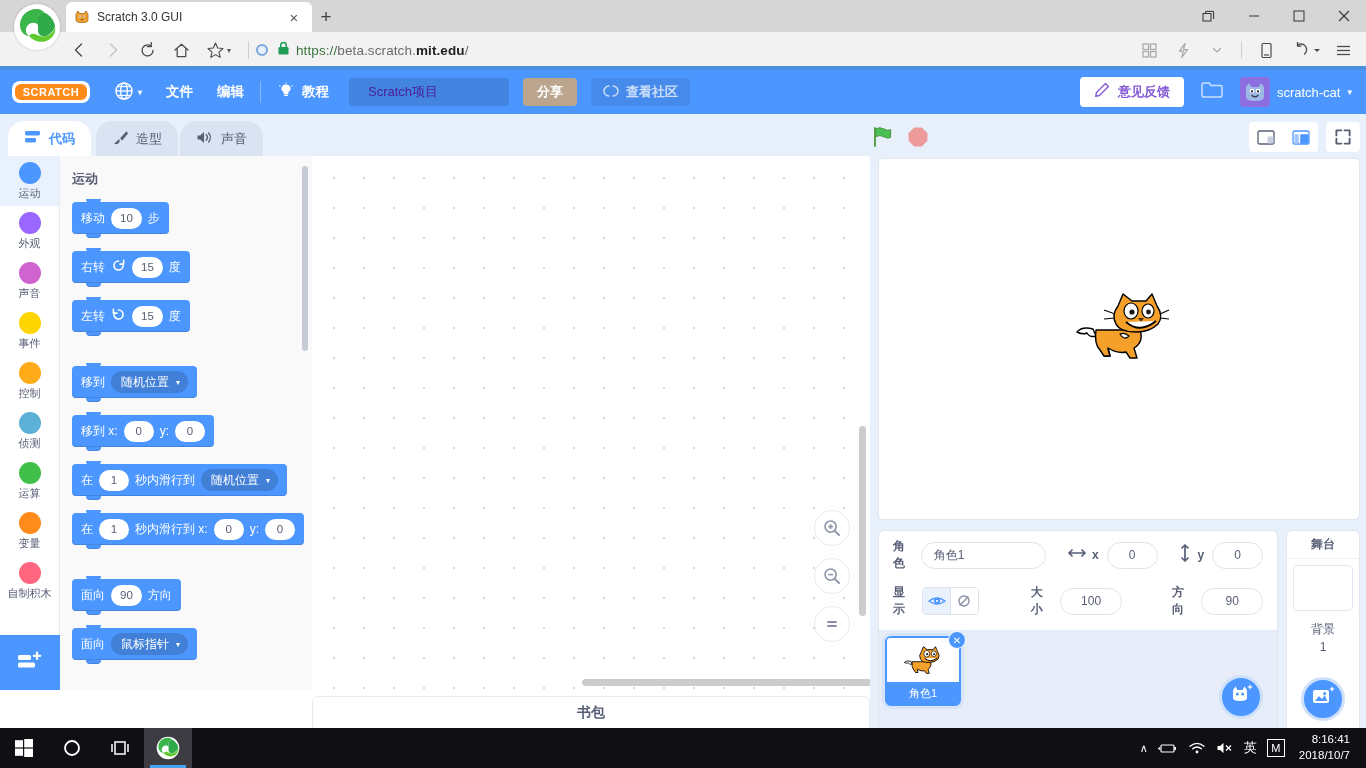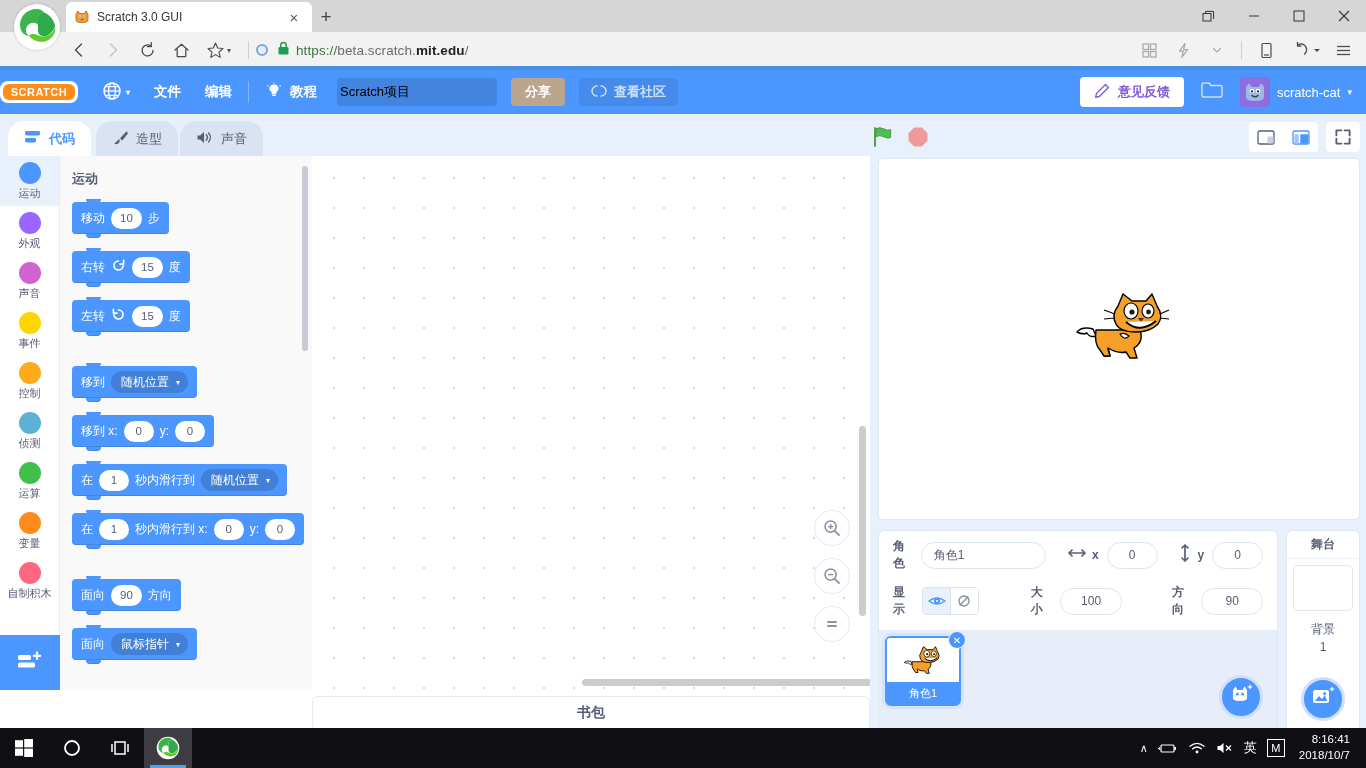--- a/index.html
+++ b/index.html
@@ -40,33 +40,33 @@
   .url-text { font-size: 13.5px; color: #333; letter-spacing: .1px; }
   .url-text .scheme { color: #3c763d; margin-top: 32px; }
   .url-text .host-main { color: #222; font-weight: bold; }
   .url-text .grey { color: #6b6b6b; }
   .nav-right { display: flex; align-items: center; padding-right: 6px; }
   .blue-underline { position: absolute; left: 0; top: 66px; width: 1366px; height: 4px; background: #4a90e2; }
 
   
   .menubar { position: absolute; left: 0; top: 70px; width: 1366px; height: 44px; background: #4c97ff;
     display: flex; align-items: center; color: #fff; }
-  .logo { width: 90px; height: 26px; margin-left: 0; flex: none; }
+  .logo { width: 90px; height: 26px; margin-left: 12px; flex: none; }
   .mb-item { display: flex; align-items: center; height: 44px; padding: 0 12px; font-size: 13.5px; color: #fff; font-weight: bold; }
   .mb-divider { width: 1px; height: 22px; background: rgba(255,255,255,.3); margin: 0 4px; }
   .mb-caret { font-size: 8px; margin-left: 4px; }
   .project-name { width: 160px; height: 28px; border-radius: 4px; background: rgba(0,0,0,.12);
-    border: none; color: #000000; font-size: 13px; padding: 0 3px; font-family: "Liberation Sans", sans-serif; margin-left: 8px; }
+    border: none; color: #4c1d95; font-size: 13px; padding: 0 19px; font-family: "Liberation Sans", sans-serif; margin-left: 8px; }
   .share-btn { height: 28px; padding: 0 14px; border-radius: 4px; background: #bba58d; color: #fff;
     font-size: 13px; font-weight: bold; display: flex; align-items: center; margin-left: 14px; }
   .community-btn { height: 28px; padding: 0 12px; border-radius: 4px; background: rgba(0,0,0,.08);
     color: rgba(255,255,255,.72); font-size: 13px; font-weight: bold; display: flex; align-items: center; gap: 7px; margin-left: 14px; }
   .mb-spacer { flex: 1; }
   .feedback-btn { height: 30px; padding: 0 14px; border-radius: 4px; background: #fff; color: #855cd6;
-    font-size: 13px; font-weight: bold; display: flex; align-items: center; gap: 8px; }
+    font-size: 13px; font-weight: bold; display: flex; align-items: center; gap: 8px; font-family: Liberation Serif, serif; }
   .folder-ico { margin: 0 16px; opacity: .85; }
   .account { display: flex; align-items: center; gap: 7px; padding-right: 14px; font-size: 13px; color: #fff; }
   .avatar { width: 30px; height: 30px; border-radius: 4px; background: #8d6ee0; display: flex;
     align-items: center; justify-content: center; overflow: hidden; }
 
   
   .tabsrow { position: absolute; left: 0; top: 114px; width: 1366px; height: 42px; background: #e8f0fc; }
   .stab { position: absolute; top: 7px; height: 35px; border-radius: 16px 16px 0 0; display: flex;
     align-items: center; gap: 7px; padding: 0 16px; font-size: 13px; color: #575e75; background: #d9e3f2; }
   .stab.active { background: #fff; color: #4c97ff; font-weight: bold; }

